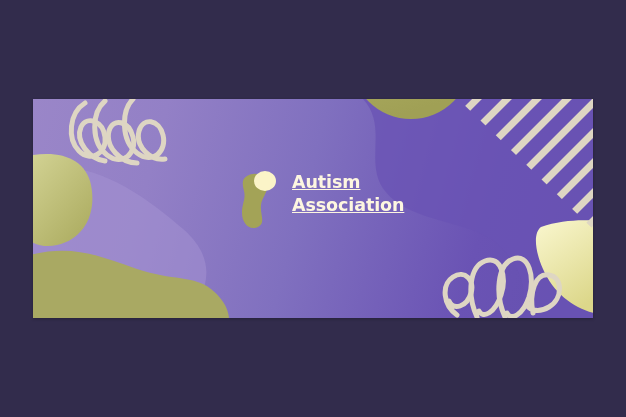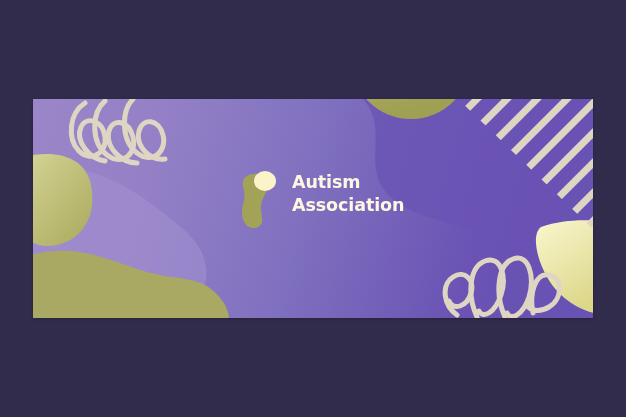--- a/index.html
+++ b/index.html
@@ -66,20 +66,21 @@
   }
 
   #wordmark .line {
     color: #fdf6e0;
     font-family: "DejaVu Sans", sans-serif;
     font-weight: bold;
     font-size: 17.5px;
     letter-spacing: -0.1px;
     white-space: nowrap;
     margin-bottom: 5px;
+    text-decoration: underline;
   }
   #wordmark .line:last-child { margin-bottom: 8px; }
 </style>
 </head>
 <body>
 
 <div id="canvas">
 
   <div id="banner">
 

